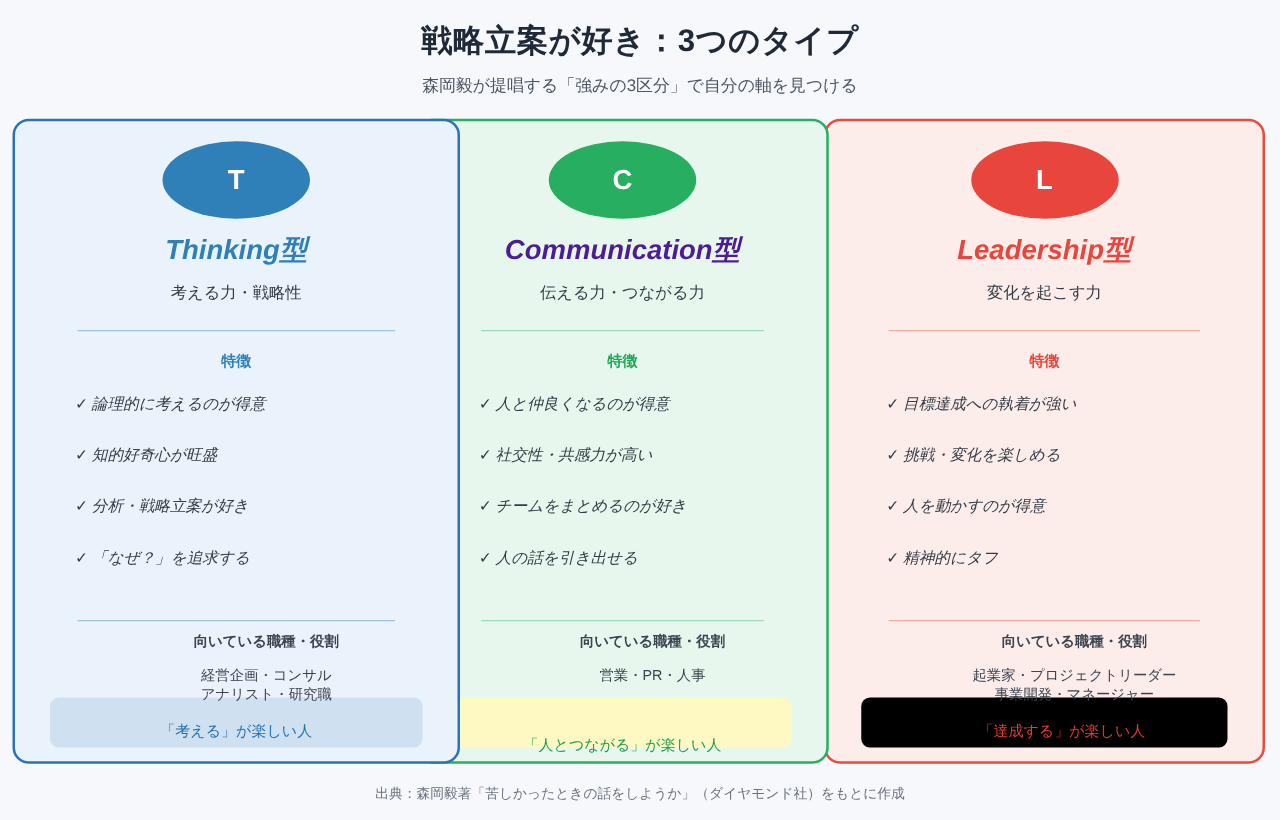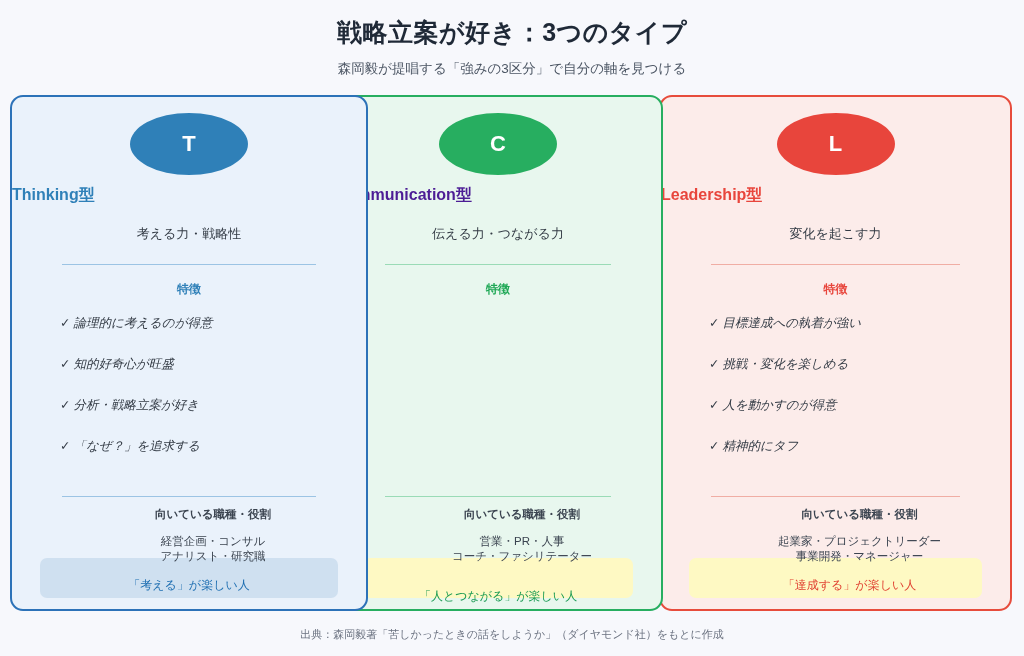--- a/index.html
+++ b/index.html
@@ -44,21 +44,21 @@
     width:118px;height:62px;border-radius:50%;
     display:flex;align-items:center;justify-content:center;
     color:#ffffff;font-size:22px;font-weight:bold;
   }
   .badge-1{background:#2F80B8;}
   .badge-2{background:#27AE60;}
   .badge-3{background:#E8453C;}
 
   .type-name{
     position:absolute;top:88px;left:0;width:100%;
-    font-size:16px;font-weight:bold;
+    text-align:center;font-size:22px;font-weight:bold;font-style:italic;
   }
   .tn-1{color:#2F80B8;}
   .tn-2{color:#4c1d95;}
   .tn-3{color:#E8453C;}
 
   .tagline{
     position:absolute;top:128px;left:0;width:100%;
     text-align:center;font-size:13px;color:#333B45;
   }
 
@@ -102,21 +102,21 @@
 
   .highlight{
     position:absolute;left:28px;right:28px;top:461px;height:40px;
     border-radius:7px;
     display:flex;align-items:center;justify-content:center;
     font-size:12px;font-weight:normal;
     z-index:1;
   }
   .hl-1{background:#CFE0F0;color:#1F6FB2;}
   .hl-2{background:#fef9c3;color:#1B9B53;align-items:flex-end;}
-  .hl-3{background:#fef9c3;color:#E03F30;padding-left:28px;}
+  .hl-3{background:#000000;color:#E03F30;padding-left:28px;}
 
   .hl-text{position:relative;top:7px;}
 
   
   .source{
     position:absolute;left:0;top:627px;width:1024px;
     text-align:center;font-size:11px;color:#6B7280;
   }
 </style>
 </head>
@@ -156,25 +156,30 @@
 
   <div class="card card-2">
     <div class="card-inner">
       <div class="badge badge-2">
         <span>C</span>
       </div>
       <div class="type-name tn-2">Communication型</div>
       <div class="tagline">伝える力・つながる力</div>
       <div class="divider top dv-2"></div>
       <div class="section-head features sh-2">特徴</div>
+      <ul class="feature-list">
+        <li><span class="chk">✓</span><span>人と仲良くなるのが得意</span></li>
+        <li><span class="chk">✓</span><span>社交性・共感力が高い</span></li>
+        <li><span class="chk">✓</span><span>チームをまとめるのが好き</span></li>
+        <li><span class="chk">✓</span><span>人の話を引き出せる</span></li>
+      </ul>
       <div class="divider bottom dv-2"></div>
       <div class="section-head roles sh-2">向いている職種・役割</div>
       <div class="roles">
         <div>営業・PR・人事</div>
-        <div>コーチ・ファシリテーター</div>
       </div>
       <div class="highlight hl-2">
         <span class="hl-text">「人とつながる」が楽しい人</span>
       </div>
     </div>
   </div>
 
   <div class="card card-3">
     <div class="card-inner">
       <div class="badge badge-3">

